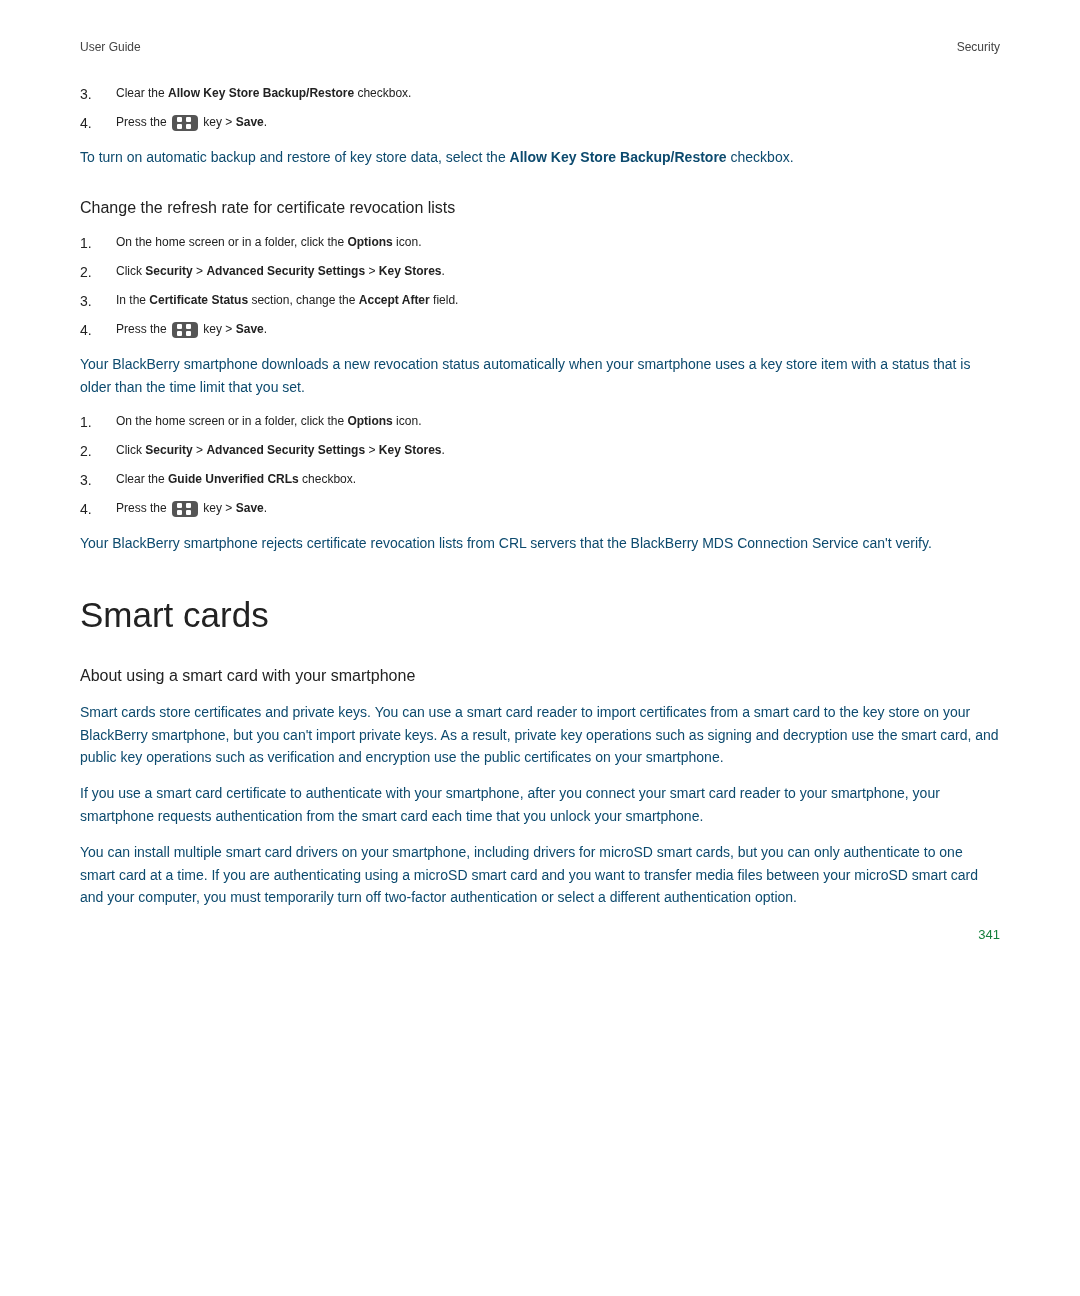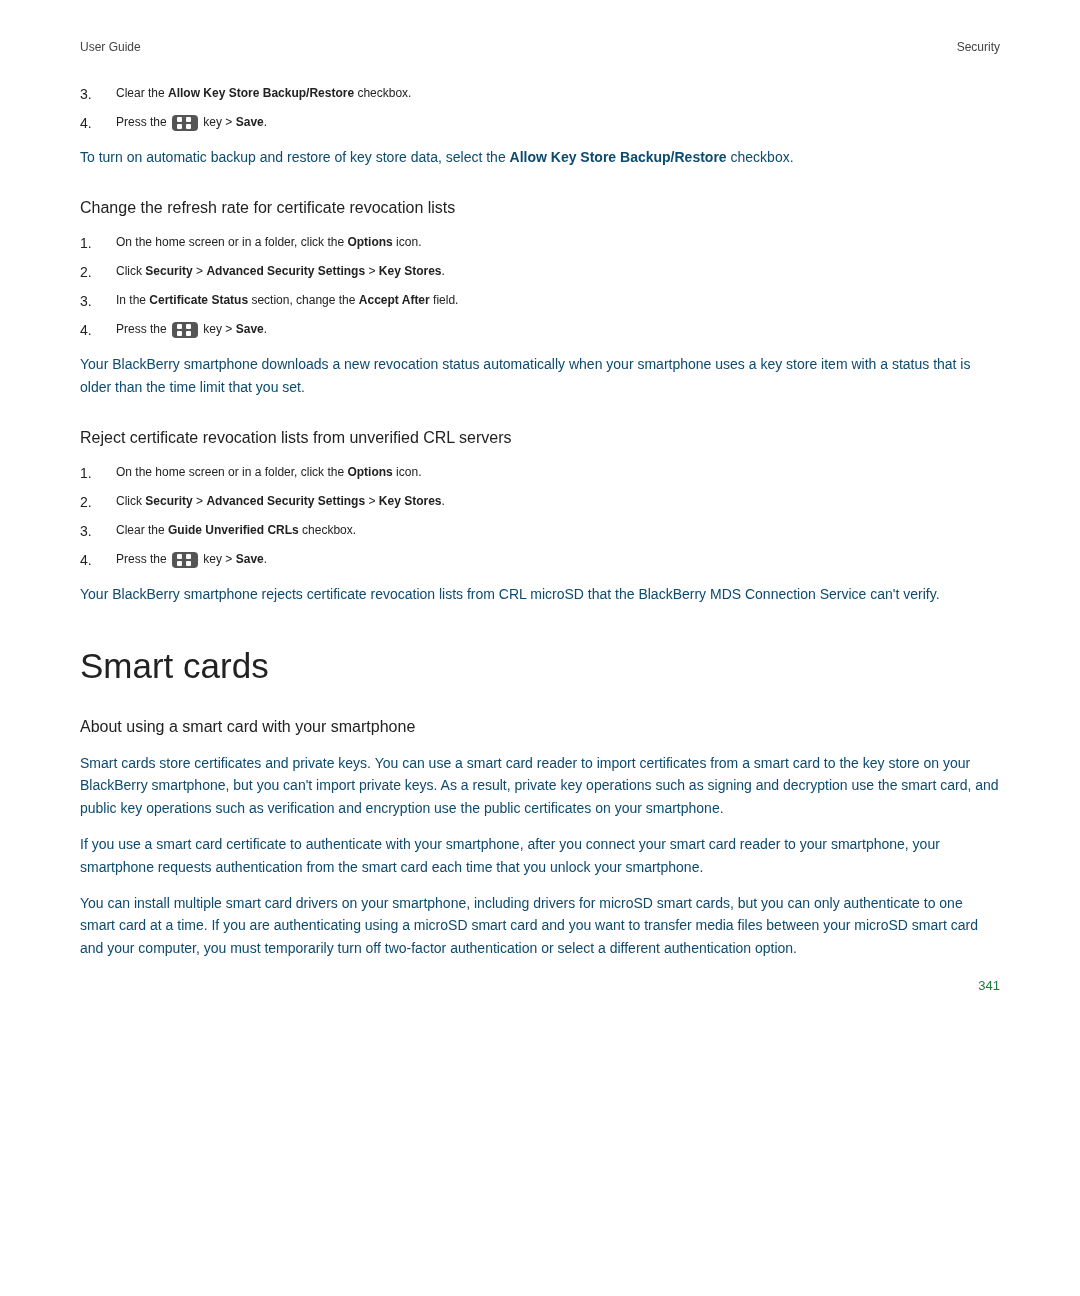--- a/index.html
+++ b/index.html
@@ -200,21 +200,20 @@
               <span class="key-dot"></span>
             </span>
           </span>
           key &gt; <span class="bold">Save</span>.
         </span>
       </li>
     </ul>
 
     <p class="body-text">Your BlackBerry smartphone downloads a new revocation status automatically when your smartphone uses a key store item with a status that is older than the time limit that you set.</p>
 
-    <h2 class="section-heading">Reject certificate revocation lists from unverified CRL servers</h2>
 
     <ul class="step-list">
       <li>
         <span class="step-num">1.</span>
         <span class="step-text">
           On the home screen or in a folder, click the <span class="bold">Options</span> icon.
         </span>
       </li>
       <li>
         <span class="step-num">2.</span>
@@ -238,21 +237,21 @@
               <span class="key-dot"></span>
               <span class="key-dot"></span>
               <span class="key-dot"></span>
             </span>
           </span>
           key &gt; <span class="bold">Save</span>.
         </span>
       </li>
     </ul>
 
-    <p class="body-text">Your BlackBerry smartphone rejects certificate revocation lists from CRL microSD that the BlackBerry MDS Connection Service can't verify.</p>
+    <p class="body-text">Your BlackBerry smartphone rejects certificate revocation lists from CRL servers that the BlackBerry MDS Connection Service can't verify.</p>
 
     <h1 class="chapter-heading">Smart cards</h1>
 
     <h2 class="section-heading">About using a smart card with your smartphone</h2>
 
     <p class="body-text">Smart cards store certificates and private keys. You can use a smart card reader to import certificates from a smart card to the key store on your BlackBerry smartphone, but you can't import private keys. As a result, private key operations such as signing and decryption use the smart card, and public key operations such as verification and encryption use the public certificates on your smartphone.</p>
     <p class="body-text">If you use a smart card certificate to authenticate with your smartphone, after you connect your smart card reader to your smartphone, your smartphone requests authentication from the smart card each time that you unlock your smartphone.</p>
     <p class="body-text">You can install multiple smart card drivers on your smartphone, including drivers for microSD smart cards, but you can only authenticate to one smart card at a time. If you are authenticating using a microSD smart card and you want to transfer media files between your microSD smart card and your computer, you must temporarily turn off two-factor authentication or select a different authentication option.</p>
 
   </div>

